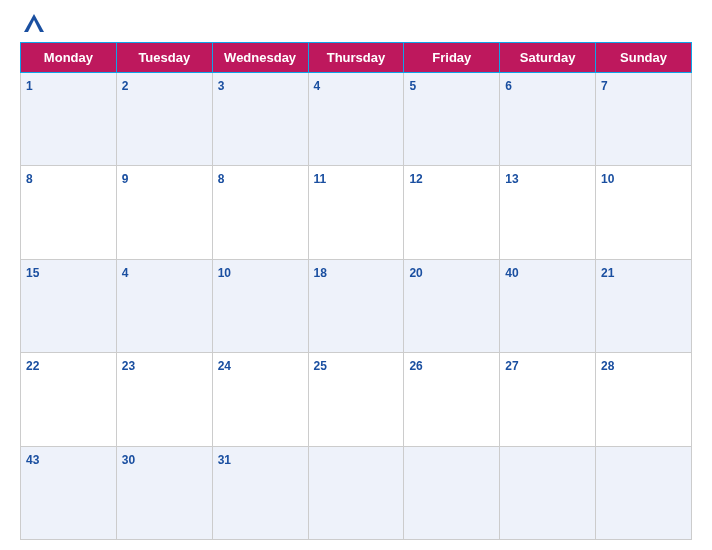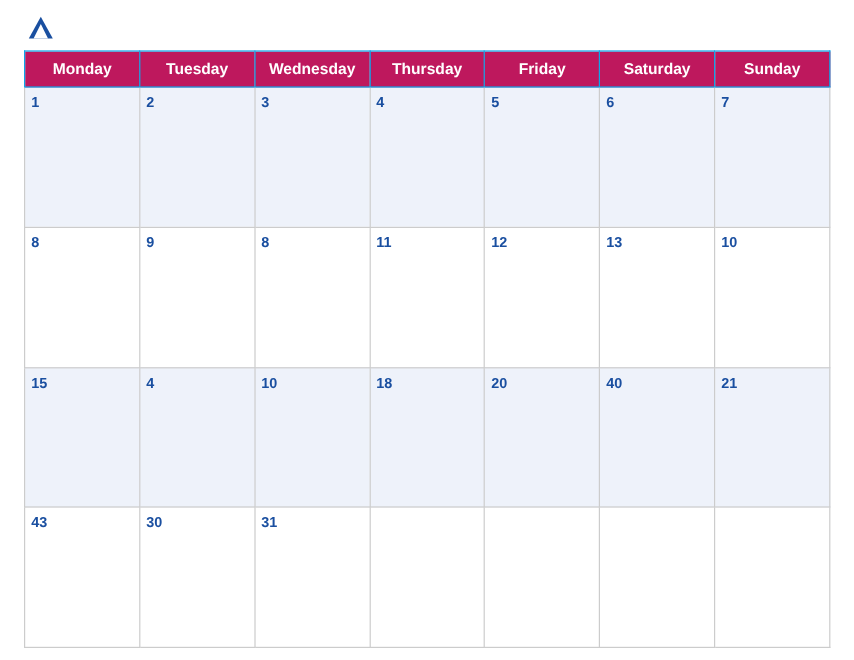--- a/index.html
+++ b/index.html
@@ -150,20 +150,29 @@
       <tr>
         <td class="has-date"><span class="day-num">15</span></td>
         <td class="has-date"><span class="day-num">4</span></td>
         <td class="has-date"><span class="day-num">10</span></td>
         <td class="has-date"><span class="day-num">18</span></td>
         <td class="has-date"><span class="day-num">20</span></td>
         <td class="has-date"><span class="day-num">40</span></td>
         <td class="has-date"><span class="day-num">21</span></td>
       </tr>
       <tr>
+        <td class="has-date"><span class="day-num">22</span></td>
+        <td class="has-date"><span class="day-num">23</span></td>
+        <td class="has-date"><span class="day-num">24</span></td>
+        <td class="has-date"><span class="day-num">25</span></td>
+        <td class="has-date"><span class="day-num">26</span></td>
+        <td class="has-date"><span class="day-num">27</span></td>
+        <td class="has-date"><span class="day-num">28</span></td>
+      </tr>
+      <tr>
         <td class="has-date"><span class="day-num">43</span></td>
         <td class="has-date"><span class="day-num">30</span></td>
         <td class="has-date"><span class="day-num">31</span></td>
         <td class="empty"></td>
         <td class="empty"></td>
         <td class="empty"></td>
         <td class="empty"></td>
       </tr>
     </tbody>
 </table>

